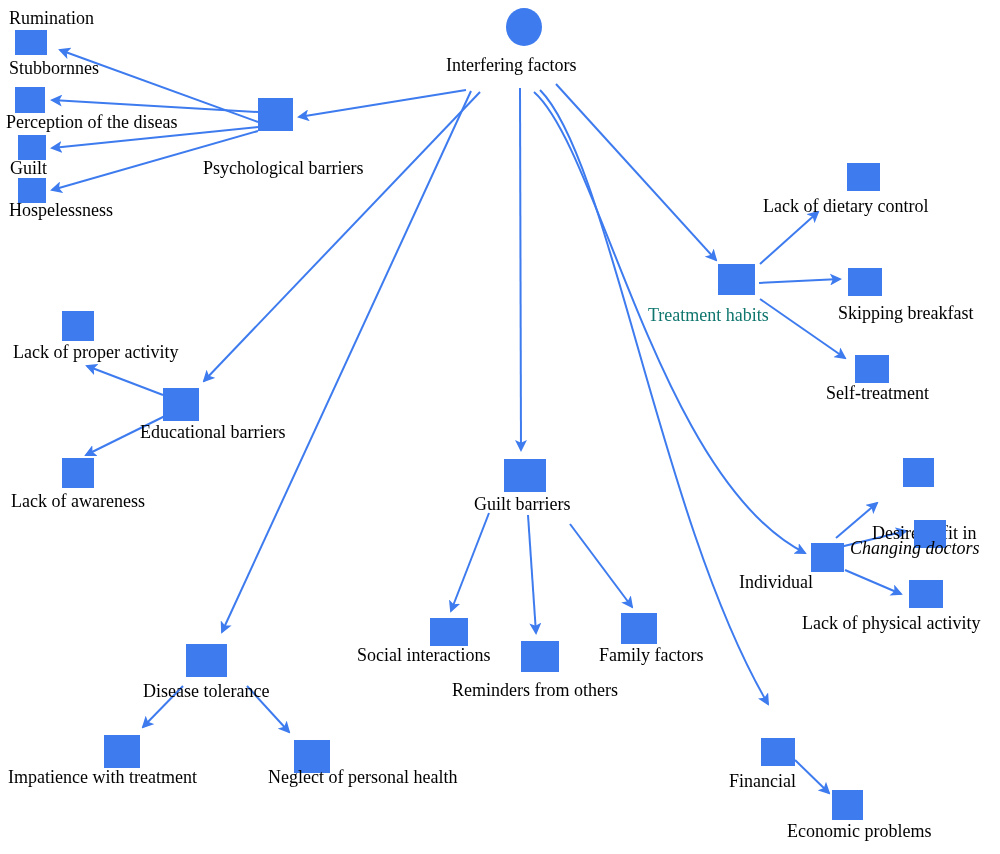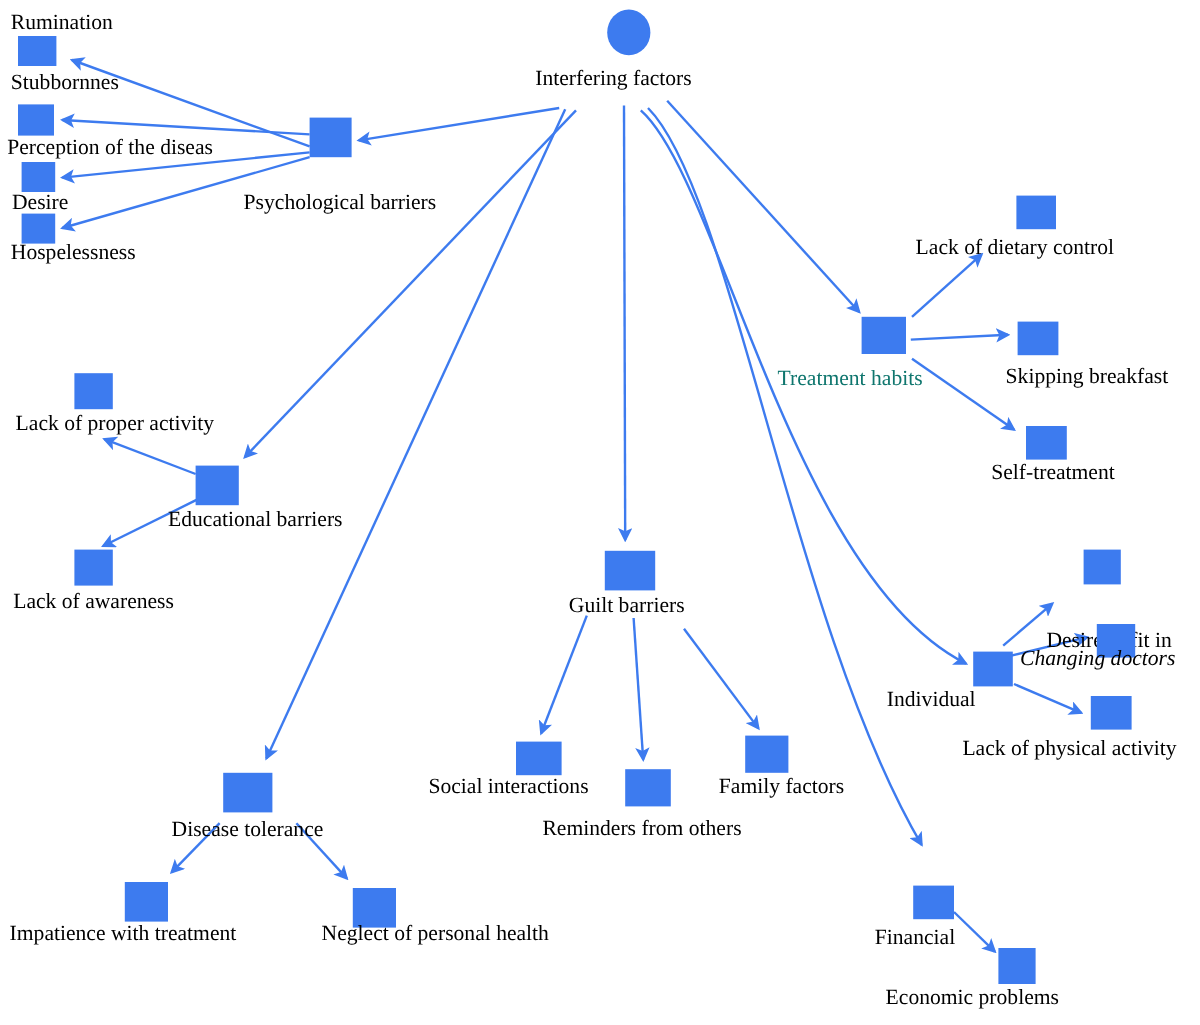--- a/index.html
+++ b/index.html
@@ -87,21 +87,21 @@
       <div class="node-label" style="left: 446px; top: 55px; color: rgb(0, 0, 0);">Interfering factors</div>
       <div class="node-shape" style="left: 258px; top: 98px; width: 35px; height: 33px; background: rgb(61, 123, 239); position: absolute;"></div>
       <div class="node-label" style="left: 203px; top: 158px; color: rgb(0, 0, 0);">Psychological barriers</div>
       <div class="node-shape" style="left: 15px; top: 30px; width: 32px; height: 25px; background: rgb(61, 123, 239); position: absolute;"></div>
       <div class="node-label" style="left: 9px; top: 8px; color: rgb(0, 0, 0);">Rumination</div>
       <div class="node-shape" style="left: 15px; top: 87px; width: 30px; height: 26px; background: rgb(61, 123, 239); position: absolute;"></div>
       <div class="node-label" style="left: 9px; top: 58px; color: rgb(0, 0, 0);">Stubbornnes</div>
       <div class="node-shape" style="left: 18px; top: 135px; width: 28px; height: 25px; background: rgb(61, 123, 239); position: absolute;"></div>
       <div class="node-label" style="left: 6px; top: 112px; color: rgb(0, 0, 0);">Perception of the diseas</div>
       <div class="node-shape" style="left: 18px; top: 178px; width: 28px; height: 25px; background: rgb(61, 123, 239); position: absolute;"></div>
-      <div class="node-label" style="left: 10px; top: 158px; color: rgb(0, 0, 0);">Desire</div>
+      <div class="node-label" style="left: 10px; top: 158px; color: rgb(0, 0, 0);">Guilt</div>
       <div class="node-label" style="left: 9px; top: 200px; color: rgb(0, 0, 0);">Hospelessness</div>
       <div class="node-shape" style="left: 163px; top: 388px; width: 36px; height: 33px; background: rgb(61, 123, 239); position: absolute;"></div>
       <div class="node-label" style="left: 140px; top: 422px; color: rgb(0, 0, 0);">Educational barriers</div>
       <div class="node-shape" style="left: 62px; top: 311px; width: 32px; height: 30px; background: rgb(61, 123, 239); position: absolute;"></div>
       <div class="node-label" style="left: 13px; top: 342px; color: rgb(0, 0, 0);">Lack of proper activity</div>
       <div class="node-shape" style="left: 62px; top: 458px; width: 32px; height: 30px; background: rgb(61, 123, 239); position: absolute;"></div>
       <div class="node-label" style="left: 11px; top: 491px; color: rgb(0, 0, 0);">Lack of awareness</div>
       <div class="node-shape" style="left: 186px; top: 644px; width: 41px; height: 33px; background: rgb(61, 123, 239); position: absolute;"></div>
       <div class="node-label" style="left: 143px; top: 681px; color: rgb(0, 0, 0);">Disease tolerance</div>
       <div class="node-shape" style="left: 104px; top: 735px; width: 36px; height: 33px; background: rgb(61, 123, 239); position: absolute;"></div>
@@ -128,16 +128,16 @@
       <div class="node-label" style="left: 739px; top: 572px; color: rgb(0, 0, 0);">Individual</div>
       <div class="node-shape" style="left: 903px; top: 458px; width: 31px; height: 29px; background: rgb(61, 123, 239); position: absolute;"></div>
       <div class="node-label" style="left: 872px; top: 523px; color: rgb(0, 0, 0);">Desire to fit in</div>
       <div class="node-shape" style="left: 914px; top: 520px; width: 32px; height: 28px; background: rgb(61, 123, 239); position: absolute;"></div>
       <div class="node-label" style="left: 850px; top: 538px; color: rgb(0, 0, 0); font-style: italic;">Changing doctors</div>
       <div class="node-shape" style="left: 909px; top: 580px; width: 34px; height: 28px; background: rgb(61, 123, 239); position: absolute;"></div>
       <div class="node-label" style="left: 802px; top: 613px; color: rgb(0, 0, 0);">Lack of physical activity</div>
       <div class="node-shape" style="left: 761px; top: 738px; width: 34px; height: 28px; background: rgb(61, 123, 239); position: absolute;"></div>
       <div class="node-label" style="left: 729px; top: 771px; color: rgb(0, 0, 0);">Financial</div>
       <div class="node-shape" style="left: 832px; top: 790px; width: 31px; height: 30px; background: rgb(61, 123, 239); position: absolute;"></div>
-      <div class="node-label" style="left: 738px; top: 821px; color: rgb(0, 0, 0); text-align: right;">Economic problems</div>
+      <div class="node-label" style="left: 787px; top: 821px; color: rgb(0, 0, 0); text-align: right;">Economic problems</div>
     </div>
 
 </div>
 
 </body></html>

